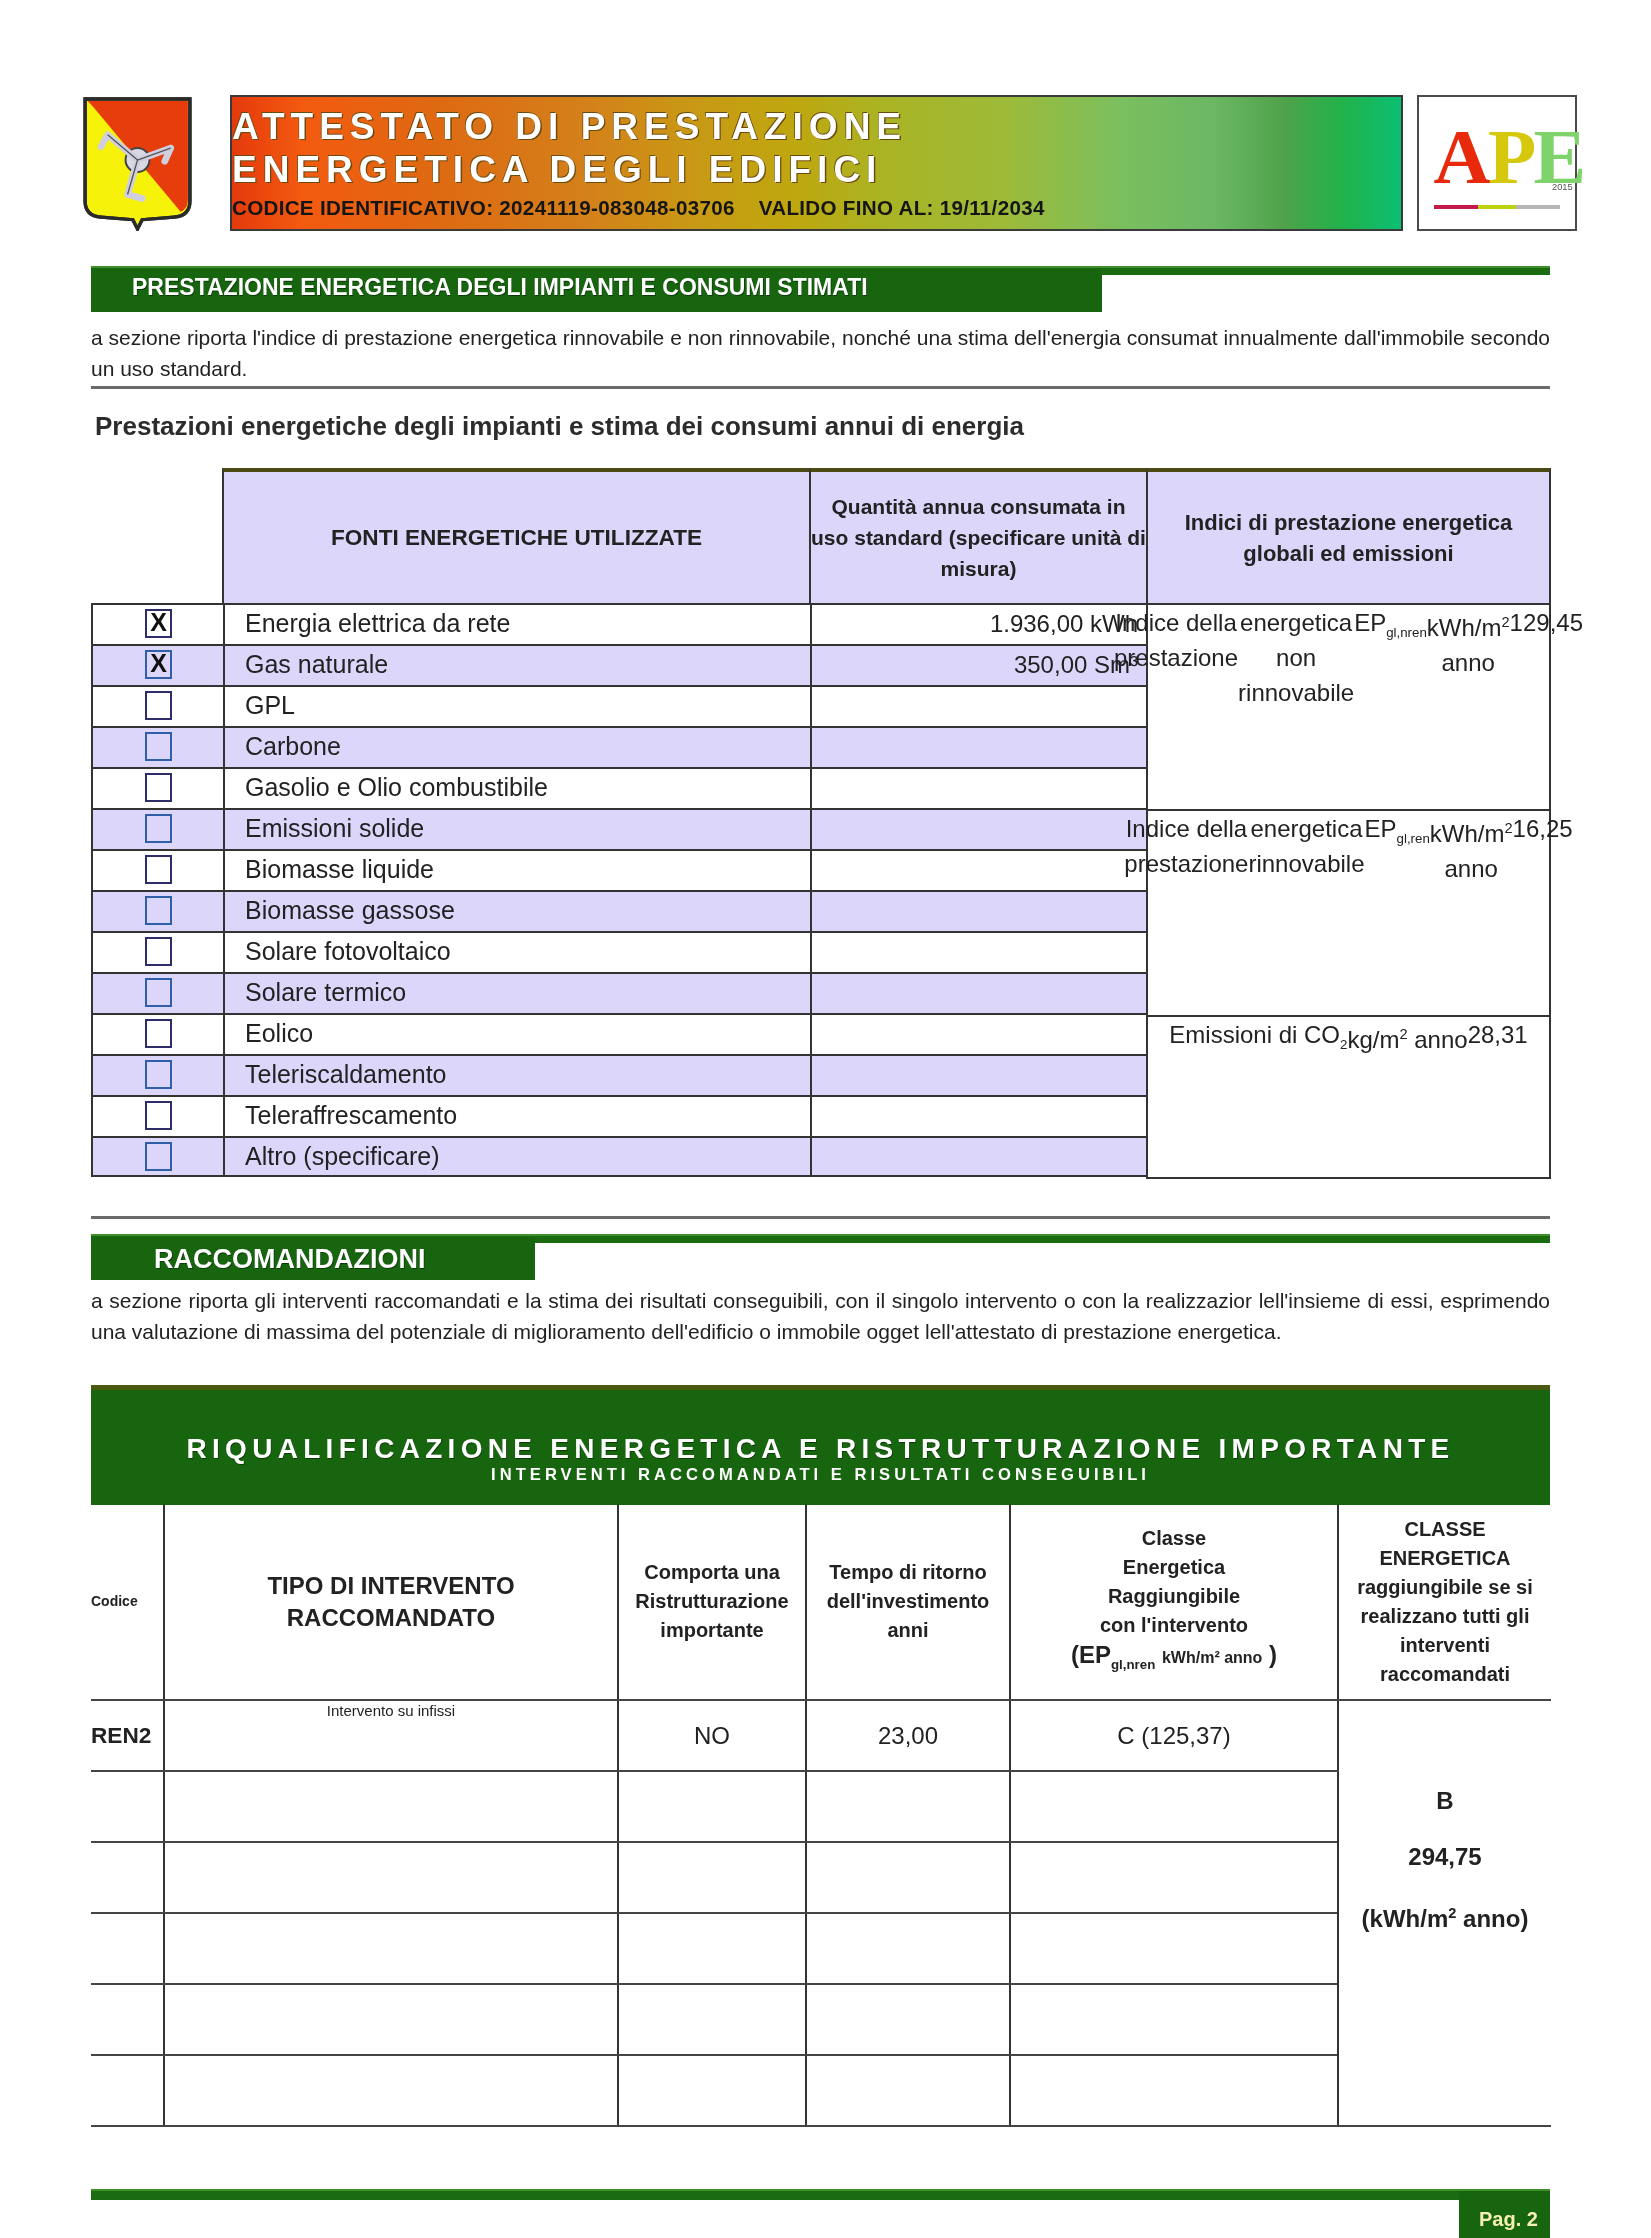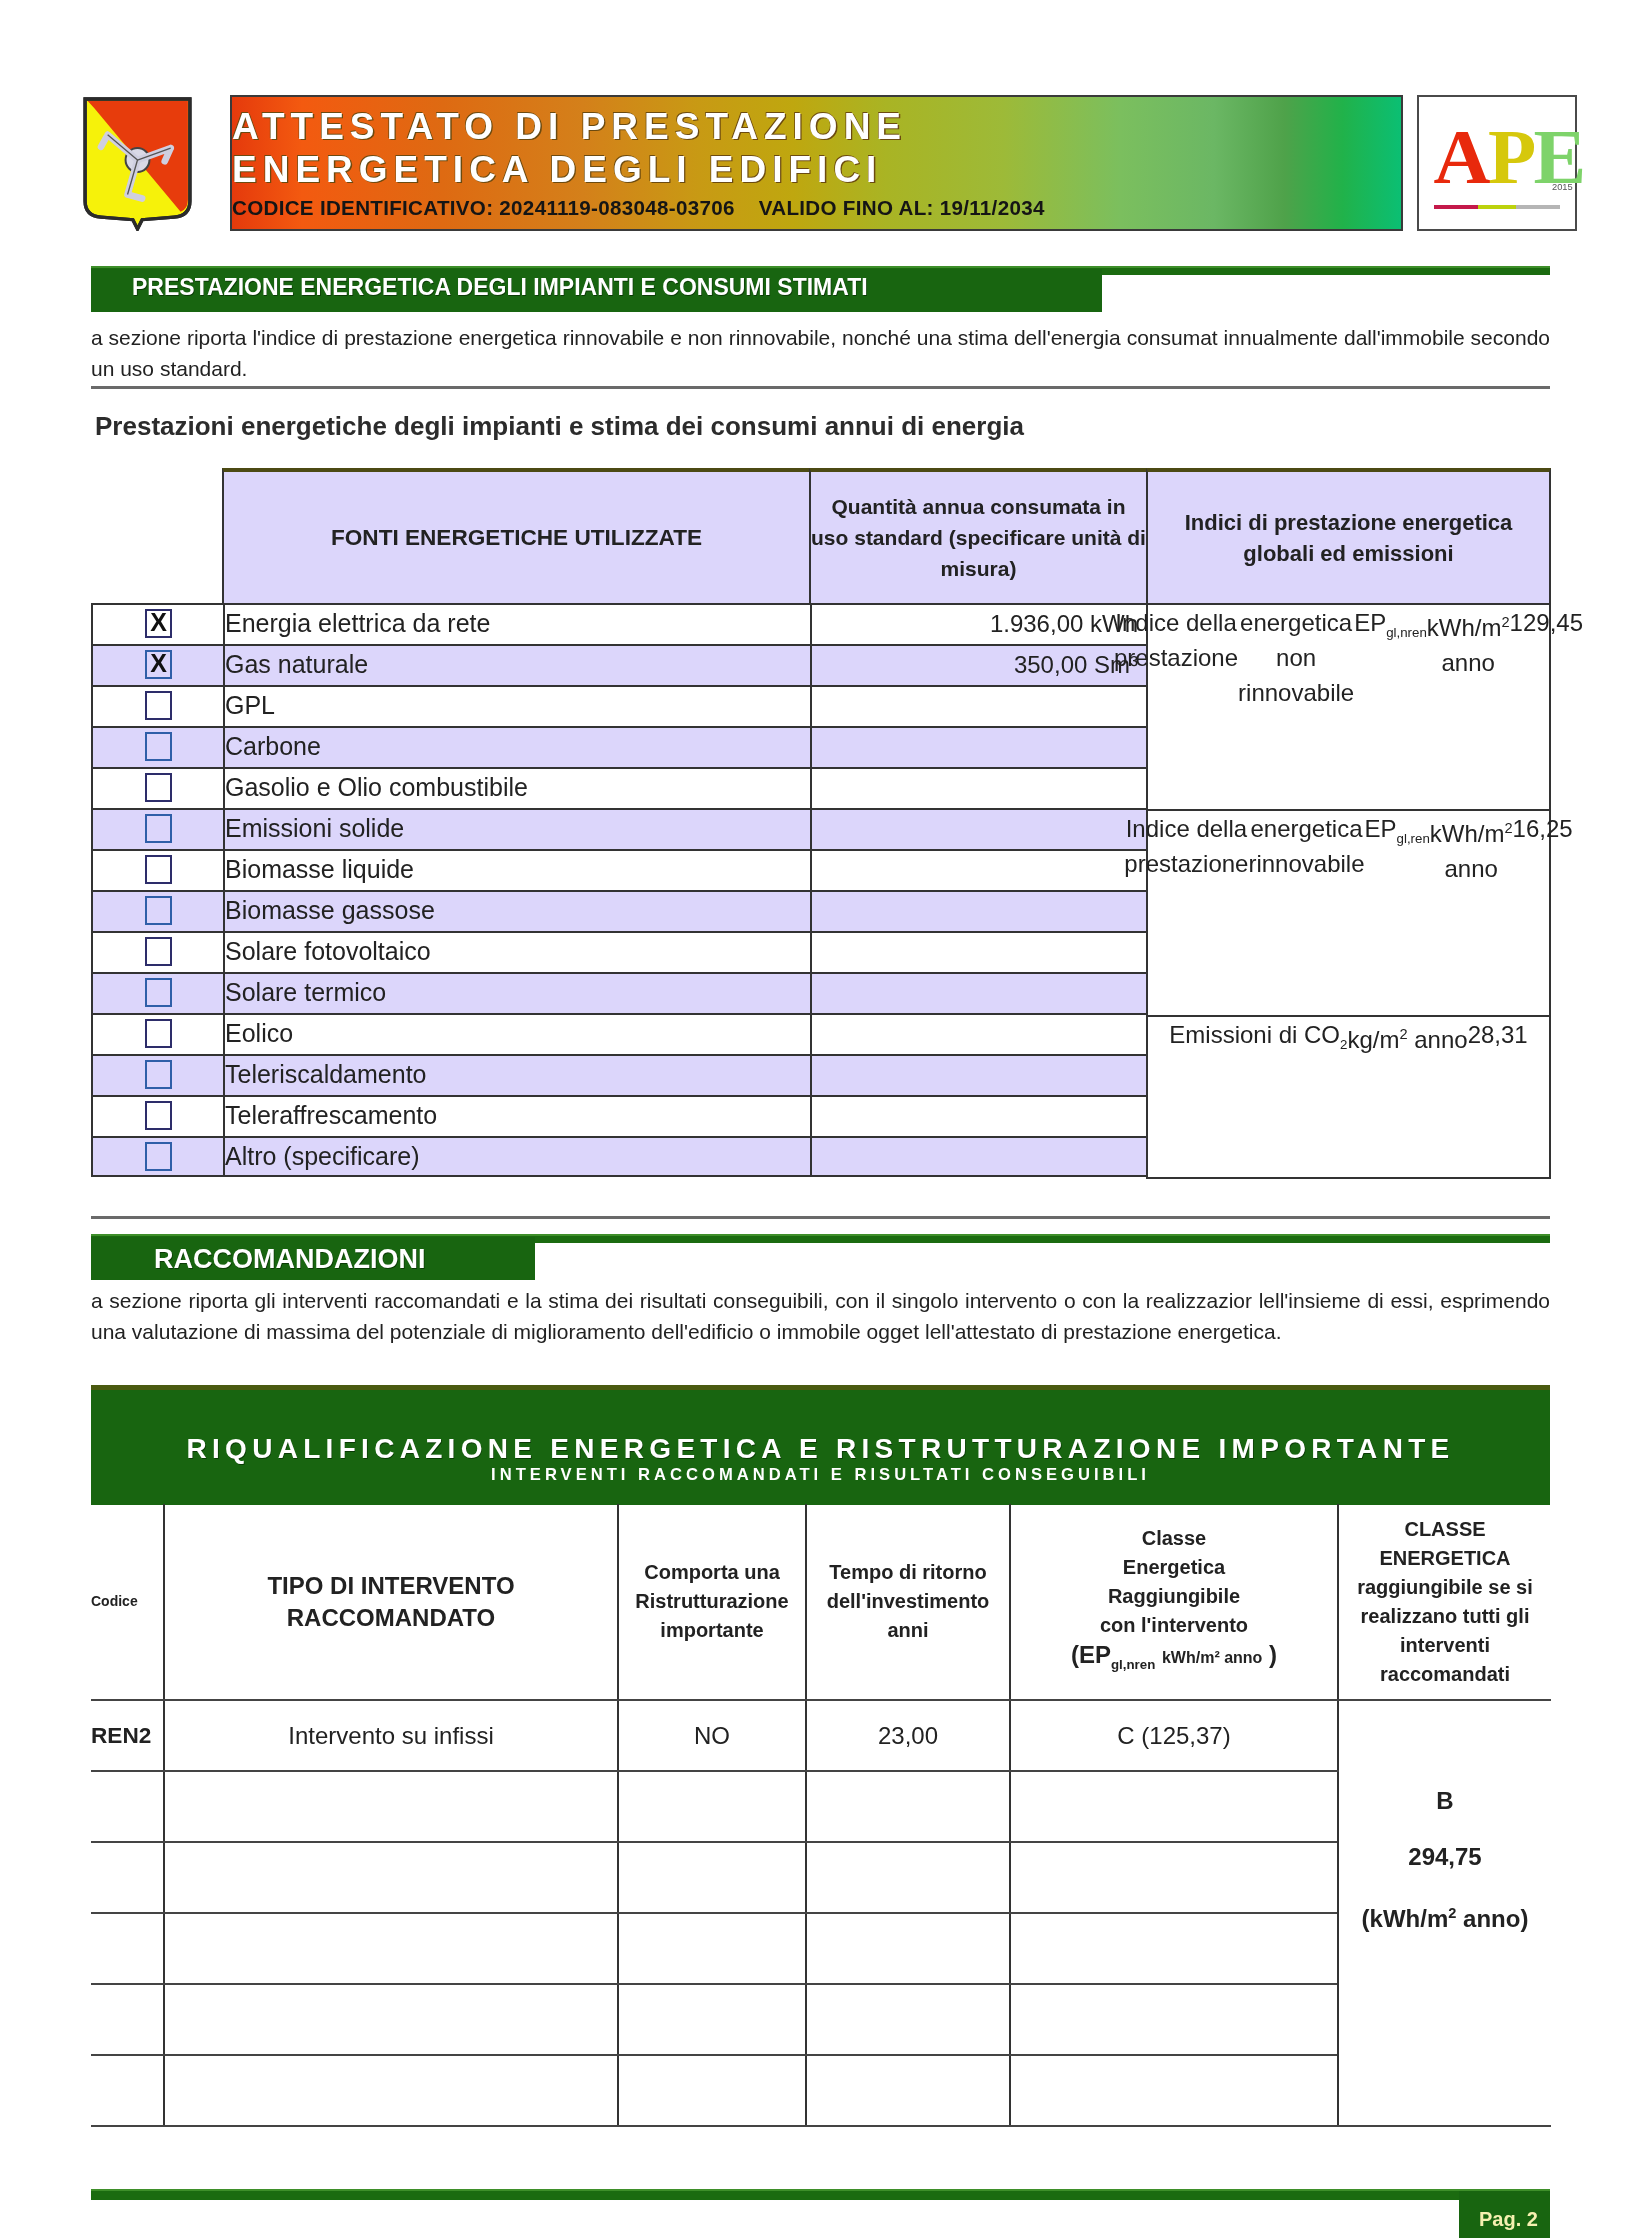--- a/index.html
+++ b/index.html
@@ -47,21 +47,21 @@
   .src-head.h1 { left: 222px; width: 587px; font-size: 22.6px; }
   .src-head.h2 { left: 809px; width: 337px; font-size: 21px; line-height: 31px; }
   .src-head.h3 { left: 1146px; width: 405px; font-size: 22px; line-height: 31px; border-right: 2.7px solid #333; }
   .src-rows { position: absolute; left: 91px; top: 603px; width: 1056px; }
   .src-row { position: relative; height: 41px; border-top: 2.7px solid #333; display: flex; }
   .src-row:last-child { border-bottom: 2.7px solid #333; }
   .src-row.alt { background: #dcd6fb; }
   .src-row .chk { width: 132px; position: relative; border-left: 2px solid #333; }
   .src-row .chk .box { position: absolute; left: 52px; top: 4px; width: 27px; height: 29px; border: 2.7px solid #2d2d6a; background: #fff; font-weight: bold; font-size: 25px; line-height: 22.6px; text-align: center; color: #111; }
   .src-row.alt .chk .box { background: #dcd6fb; border-color: #2f5fa8; }
-  .src-row .name { width: 587px; border-left: 2px solid #333; font-size: 25px; line-height: 37px; color: #222; }
+  .src-row .name { width: 587px; border-left: 2px solid #333; font-size: 25px; line-height: 37px; padding-left: 20px; color: #222; }
   .src-row .qty { width: 337px; border-left: 2px solid #333; font-size: 24px; line-height: 37px; text-align: right; padding-right: 9px; color: #222; }
   .idx-col { position: absolute; left: 1146px; top: 603px; width: 405px; border-left: 2px solid #333; border-right: 2.7px solid #333; }
   .idx-box { text-align: center; font-size: 24px; line-height: 35px; color: #222; border-top: 2.7px solid #333; display: flex; flex-direction: row; justify-content: center; }
   .idx-box.b1 { height: 206px; }
   .idx-box.b2 { height: 206px; }
   .idx-box.b3 { height: 164px; border-bottom: 2.7px solid #333; }
   .idx-box sub { font-size: 13.3px; }
   .idx-box sup { font-size: 14.6px; }
 
   
@@ -73,21 +73,21 @@
   .rec-table th, .rec-table td { border-left: 2px solid #333; border-bottom: 2.7px solid #444; text-align: center; vertical-align: middle; color: #222; }
   .rec-table tr > :first-child { border-left: none; }
   .rec-table th { height: 196px; font-weight: bold; font-size: 20px; line-height: 29px; }
   .rec-table th.th-code { font-size: 14px; text-align: left; }
   .rec-table th.th-tipo { font-size: 24px; line-height: 32px; }
   .rec-table th.th-classe { font-weight: bold; }
   .rec-table th sub { font-size: 13.3px; }
   .rec-table th .small { font-size: 16px; }
   .rec-table td { height: 71px; font-size: 24px; }
   .rec-table td.code { font-weight: bold; text-align: left; font-size: 22.6px; }
-  .rec-table td.tipo { vertical-align: top; font-size: 24px; padding-top: 21px; }
+  .rec-table td.tipo { vertical-align: top; font-size: 15px; padding-top: 1px; }
   .rec-table td.final { font-weight: bold; font-size: 24px; line-height: 56px; border-bottom: 2.7px solid #444; }
   .rec-table td.final sup { font-size: 14.6px; }
 
   
   .foot-line { position: absolute; left: 91px; top: 2189px; width: 1368px; height: 10.7px; background: #1b6b10; border-top: 2px solid #3e8f2a; }
   .foot-page { position: absolute; left: 1459px; top: 2189px; width: 91px; height: 50px; background: #186510; border-top: 2px solid #3e8f2a; color: #f5f0b0; font-weight: bold; font-size: 20px; padding: 17.3px 0 0 20px; }
 </style>
 </head>
 <body>
 

